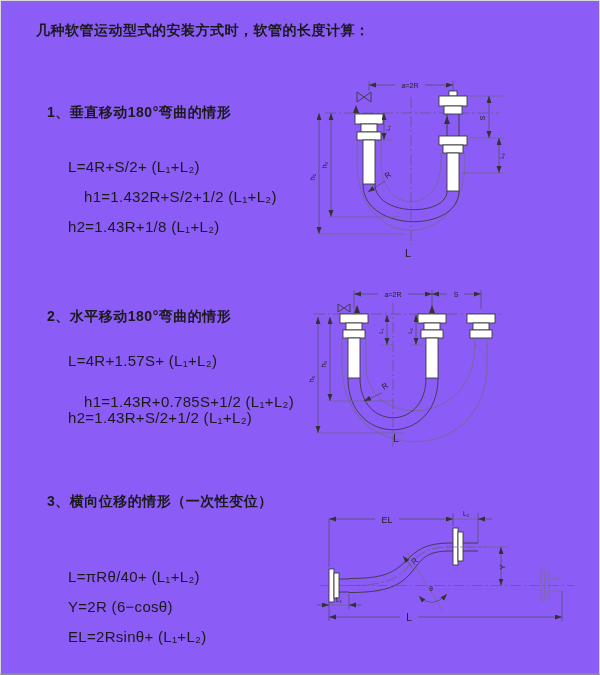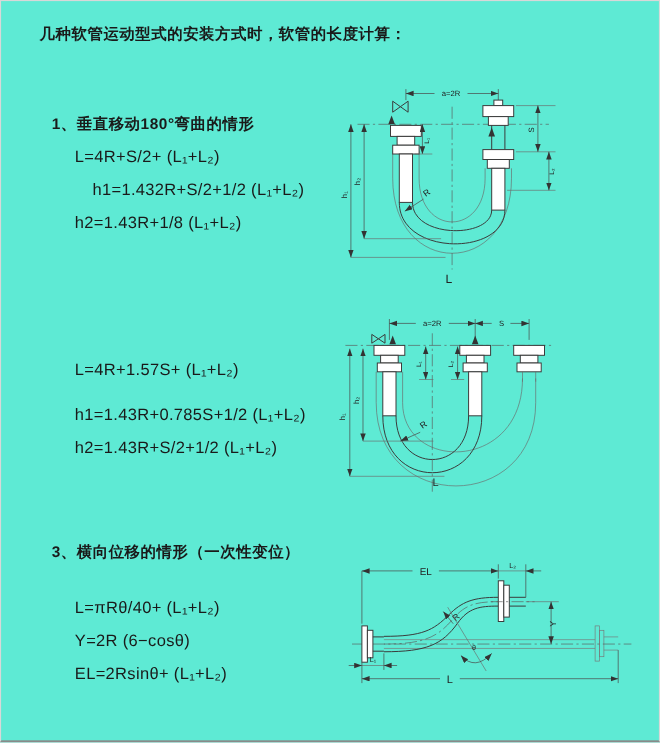--- a/index.html
+++ b/index.html
@@ -1,23 +1,23 @@
 <!DOCTYPE html>
 <html><head>
 <meta charset="utf-8">
 <style>
   html,body{margin:0;padding:0;background:#fff;}
   #page{
-    position:relative;width:600px;height:675px;background:#5eead4;
+    position:relative;width:600px;height:675px;background:#8b5cf6;
     border:1px solid #d8d8d8;border-bottom:2px solid #8a8a8a;box-sizing:border-box;
     font-family:"Liberation Sans","DejaVu Sans",sans-serif;color:#1a1a1a;overflow:hidden;
   }
   .title{position:absolute;left:35px;top:21px;font-size:14px;font-weight:bold;letter-spacing:.5px;}
   .heading{position:absolute;font-size:14px;font-weight:bold;letter-spacing:.5px;}
-  .formula{position:absolute;font-size:15px;letter-spacing:.3px;white-space:pre;}
+  .formula{position:absolute;font-size:15px;letter-spacing:.3px;white-space:pre;margin-top:24px;}
   svg{position:absolute;overflow:visible;}
   svg text{font-family:"Liberation Sans","DejaVu Sans",sans-serif;fill:#222;}
   .ln{stroke:#3a3a3a;stroke-width:.9;fill:none;}
   .thin{stroke:#6b6b6b;stroke-width:.6;fill:none;}
   .dim{stroke:#4a4a4a;stroke-width:.65;fill:none;}
   .cl{stroke:#5a5a5a;stroke-width:.6;fill:none;stroke-dasharray:11 3 2 3;}
   .fit{fill:#fff;stroke:#3a3a3a;stroke-width:.9;}
   .ghost{stroke:#777;stroke-width:.6;fill:none;}
 </style>
 </head>
@@ -118,23 +118,24 @@
       <text x="203" y="89" font-size="6" text-anchor="middle" transform="rotate(-90 203 89)">L₂</text>
     </g>
 
     <g>
       <text x="86" y="112" font-size="8" transform="rotate(-35 86 112)">R</text>
       <line class="dim" x1="84" y1="114" x2="67" y2="125" marker-end="url(#d1m)"></line>
     </g>
     <text x="107" y="190" font-size="11" text-anchor="middle">L</text>
   </svg>
 
+  <div class="heading" style="left:46px;top:307px">2、水平移动180°弯曲的情形</div>
   <div class="formula" style="left:67px;top:327px">L=4R+1.57S+ (L₁+L₂)</div>
-  <div class="formula" style="left:67px;top:368px">h1=1.43R+0.785S+1/2 (L₁+L₂)</div>
-  <div class="formula" style="left:67px;top:398px">h2=1.43R+S/2+1/2 (L₁+L₂)</div>
+  <div class="formula" style="left:83px;top:368px">h1=1.43R+0.785S+1/2 (L₁+L₂)</div>
+  <div class="formula" style="left:67px;top:384px">h2=1.43R+S/2+1/2 (L₁+L₂)</div>
 
   <svg style="left:303px;top:280px" width="260" height="172" viewBox="0 0 260 172">
     <defs>
       <marker id="d2m" markerWidth="8" markerHeight="6" refX="7" refY="2.5" orient="auto-start-reverse" markerUnits="userSpaceOnUse">
         <path d="M0,0 L7,2.5 L0,5 Z" fill="#333"></path>
       </marker>
       <pattern id="d2h" width="3.5" height="3.5" patternUnits="userSpaceOnUse">
         <path d="M0,3.5 L3.5,0 M0,0 L3.5,3.5" stroke="#555" stroke-width="0.5"></path>
       </pattern>
     </defs>

